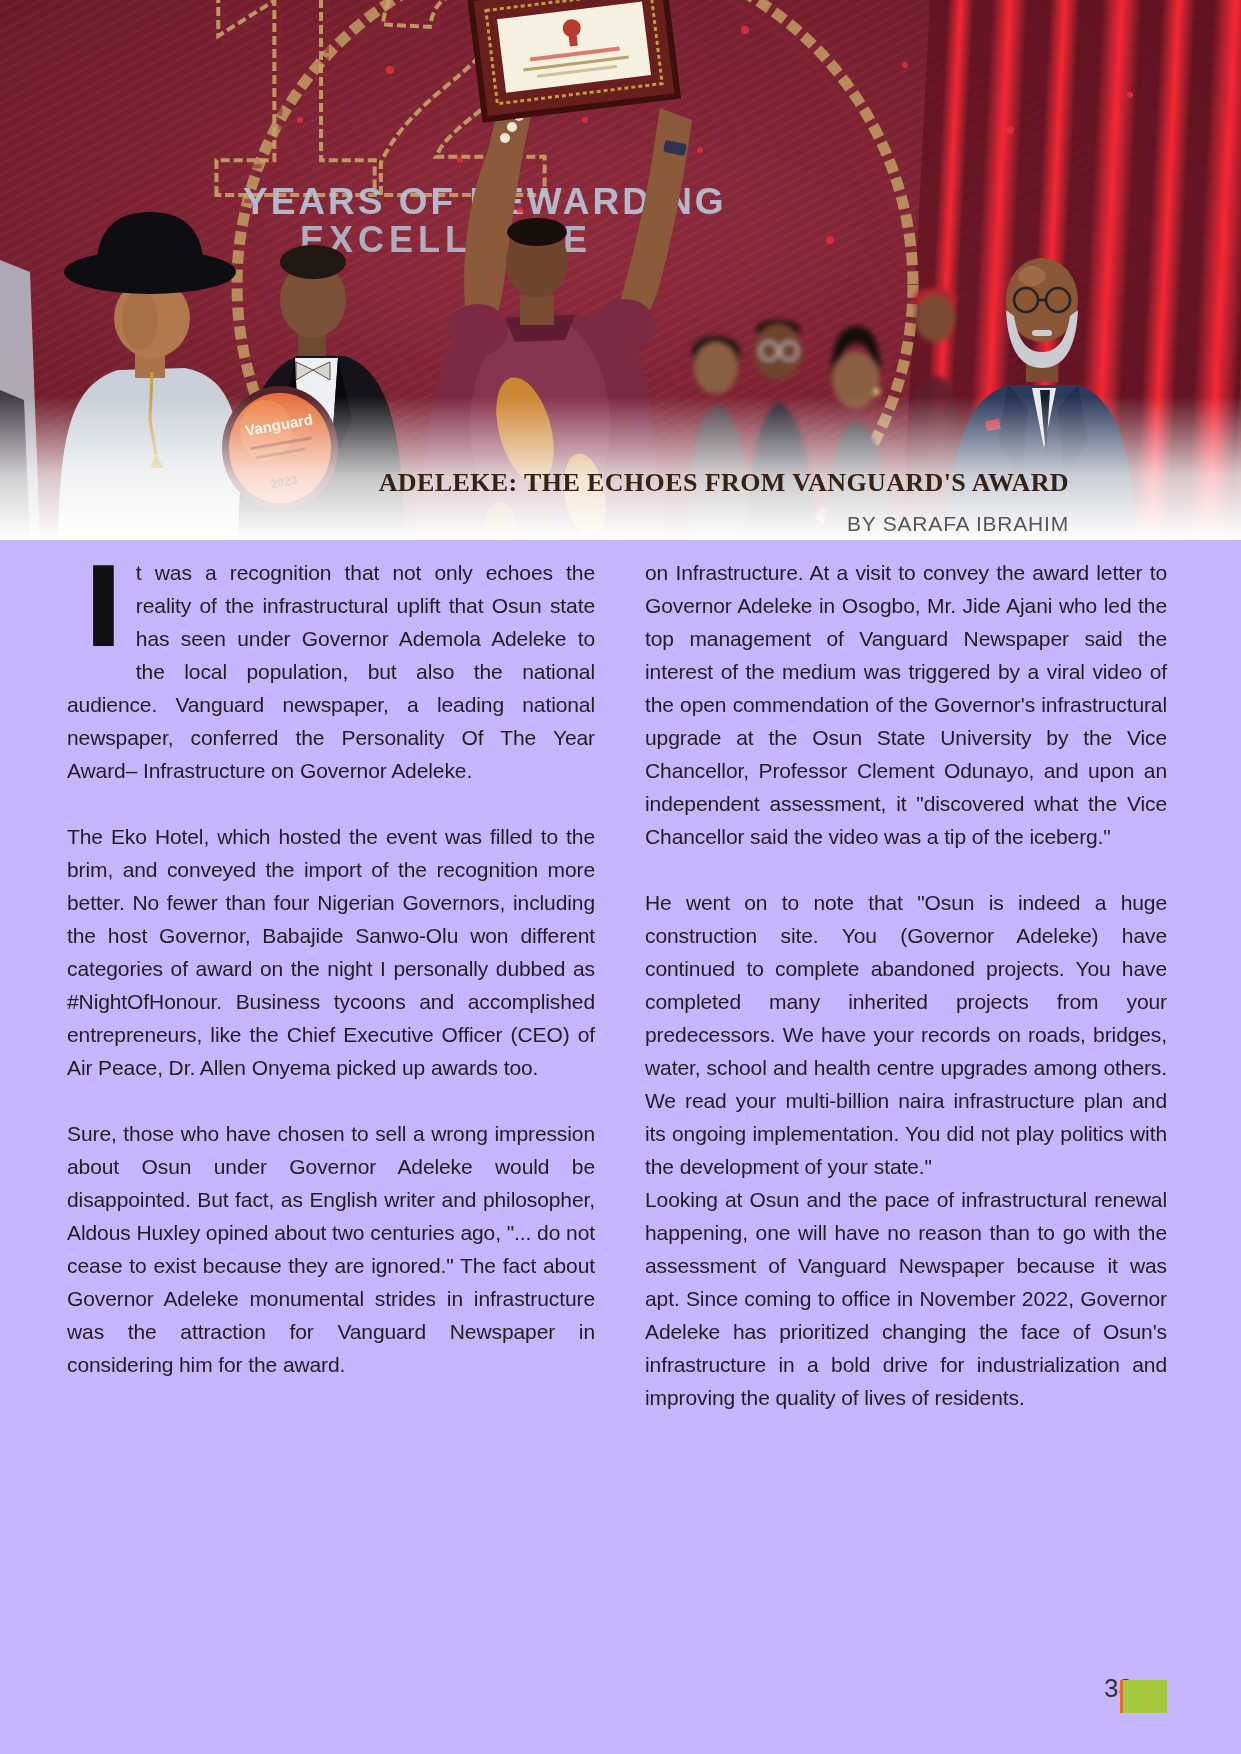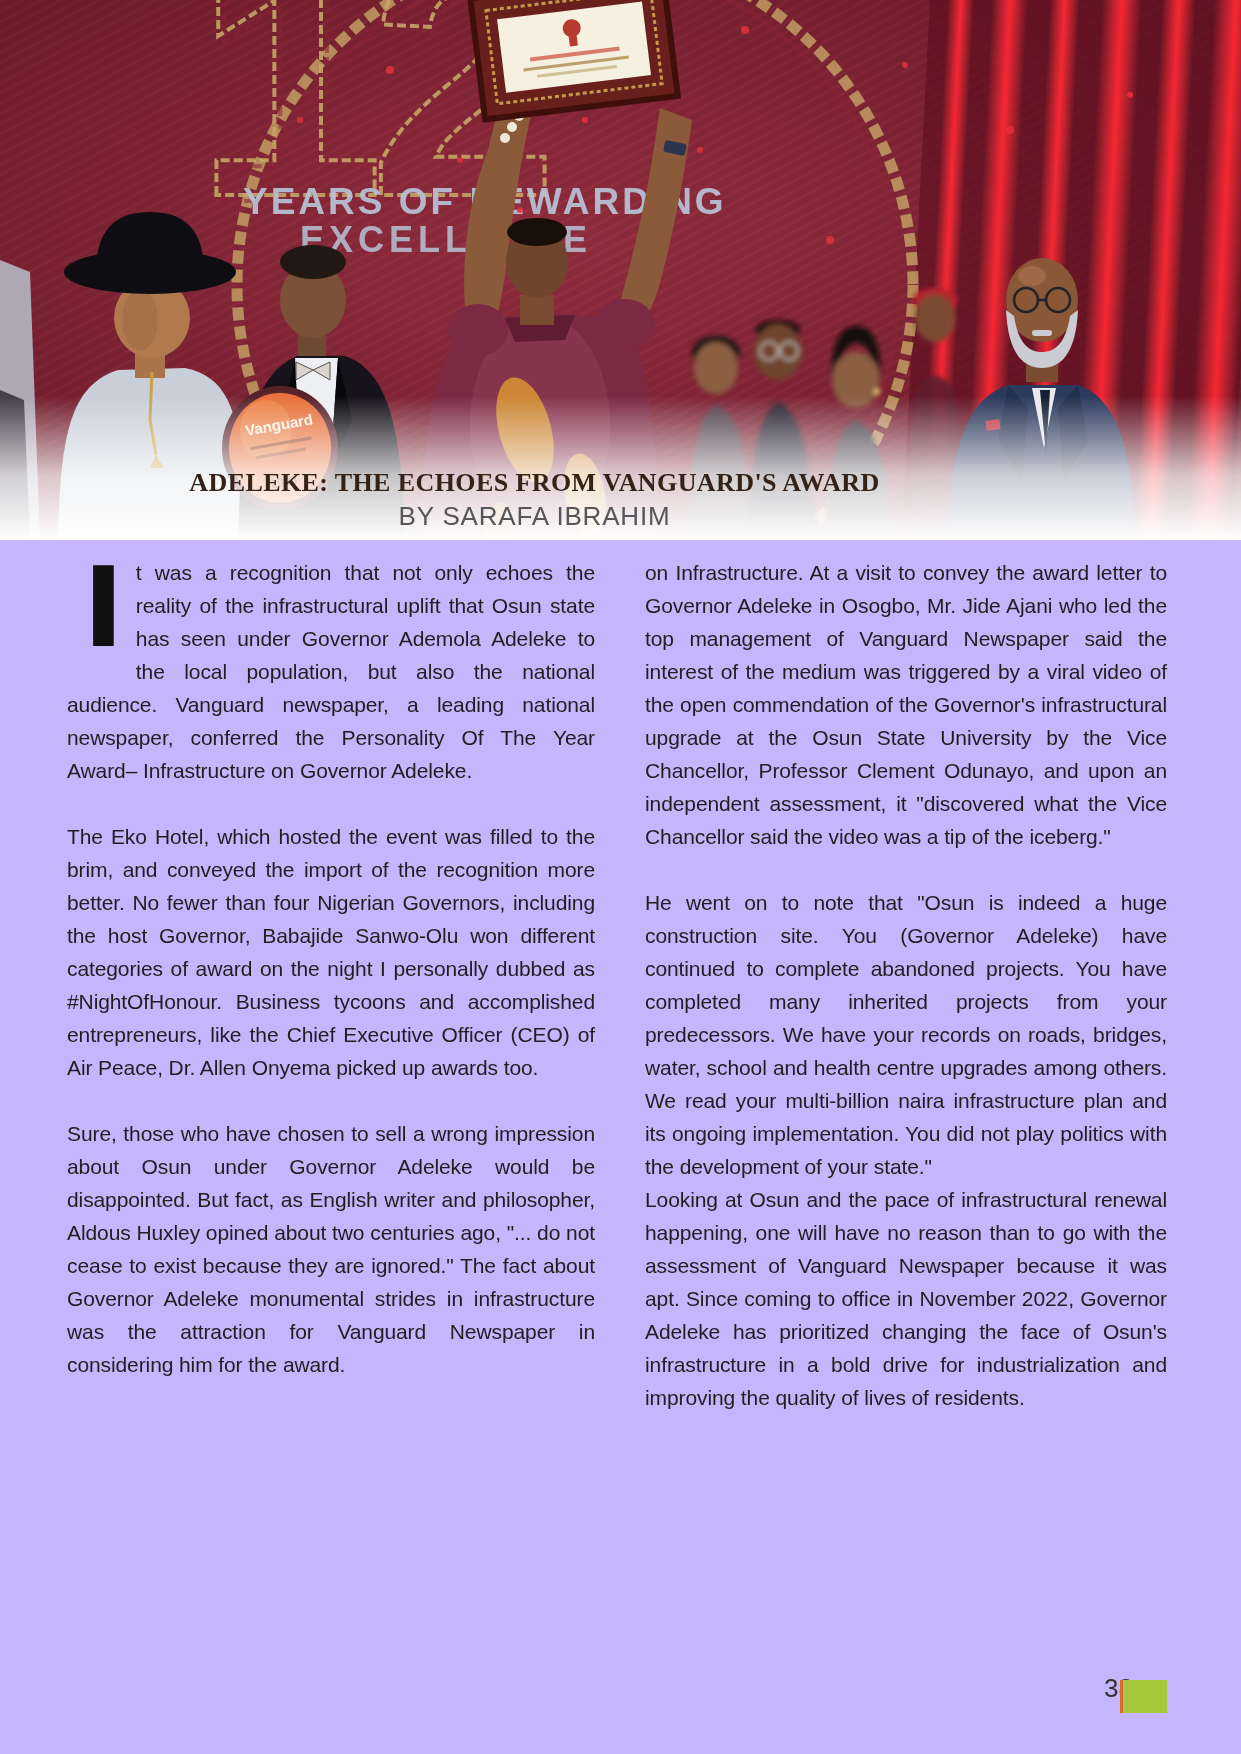--- a/index.html
+++ b/index.html
@@ -2,24 +2,24 @@
 <html><head>
 <meta charset="utf-8">
 <title>Document</title>
 <style>
   *{margin:0;padding:0;box-sizing:border-box}
   html,body{background:#ffffff}
   .page{position:relative;width:1241px;height:1754px;background:#c4b5fd;overflow:hidden;
         font-family:"Liberation Sans",sans-serif}
   .hero{position:absolute;top:0;left:0;width:1241px;height:540px;line-height:0;z-index:1}
   .title-block{position:absolute;top:468px;left:0;width:1137px;padding-right:68px;
-               text-align:center;z-index:3}
+               text-align:right;z-index:3}
   .article-title{font-family:"Liberation Serif",serif;font-size:26px;font-weight:700;
                  color:#352317;letter-spacing:.4px}
-  .byline{font-size:26px;color:#55565a;margin-top:3px;letter-spacing:.8px}
+  .byline{font-size:21px;color:#55565a;margin-top:14px;letter-spacing:.8px}
   .columns{position:absolute;top:556px;left:67px;width:1100px;display:flex;gap:50px;z-index:2}
   .col{text-align:justify;color:#1f1f1f;font-size:21px;line-height:33px;letter-spacing:-.1px}
   .col-left{width:528px}
   .col-right{width:522px}
   .col .para + .para{margin-top:33px}
   .col .para.tight{margin-top:0}
   .dropcap{float:left;font-family:"DejaVu Sans",sans-serif;font-weight:700;font-size:110px;
            line-height:92px;height:96px;margin:6px 12px 2px 16px;color:#101010}
   .pagenum{position:absolute;top:1672px;right:108px;font-size:26px;line-height:33px;
            color:#333;z-index:2}

